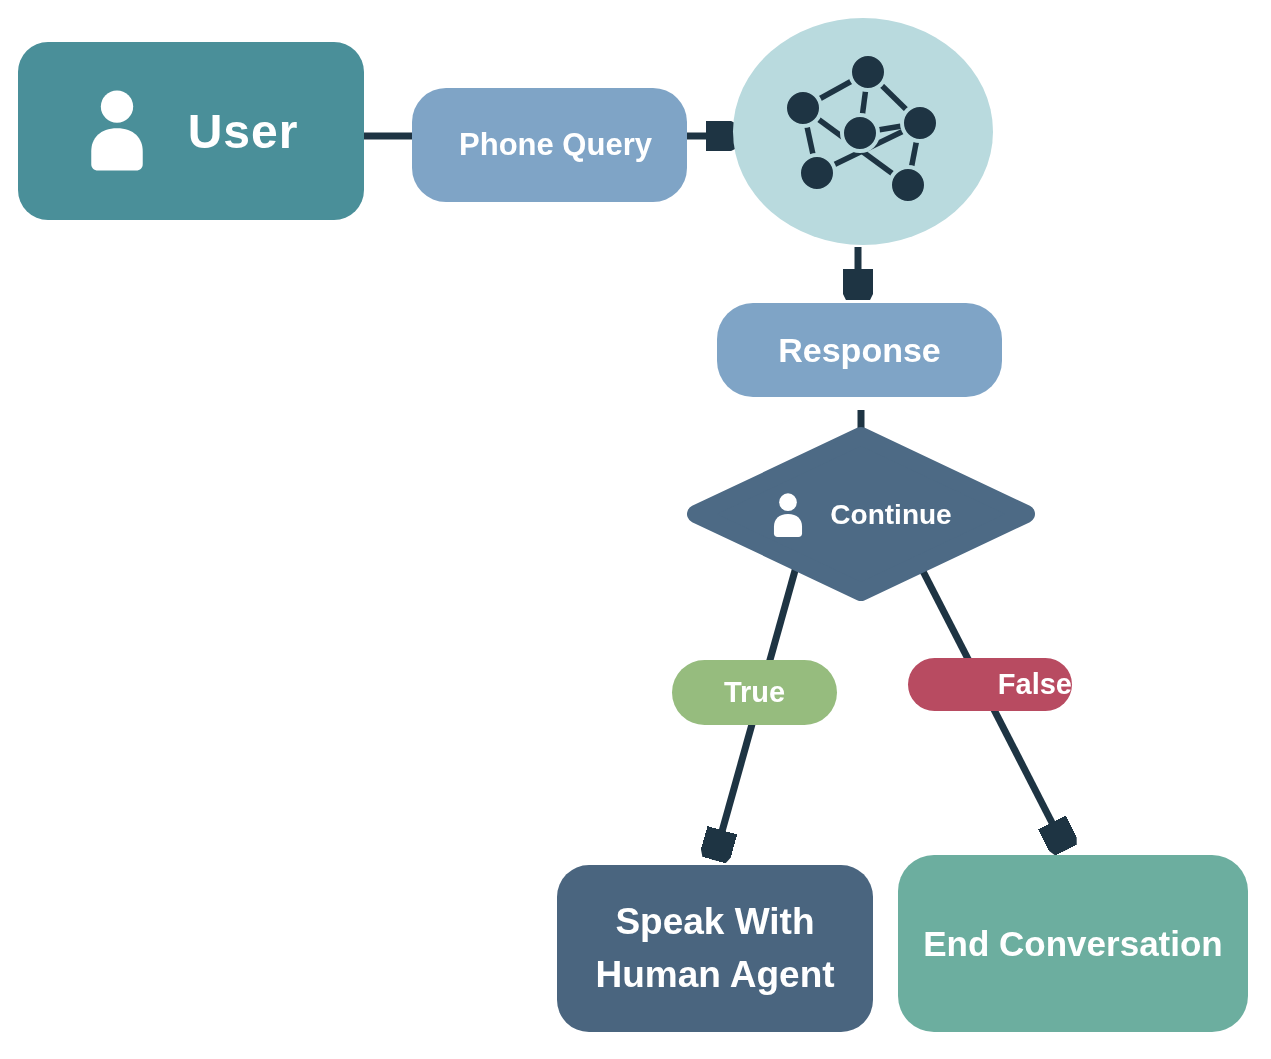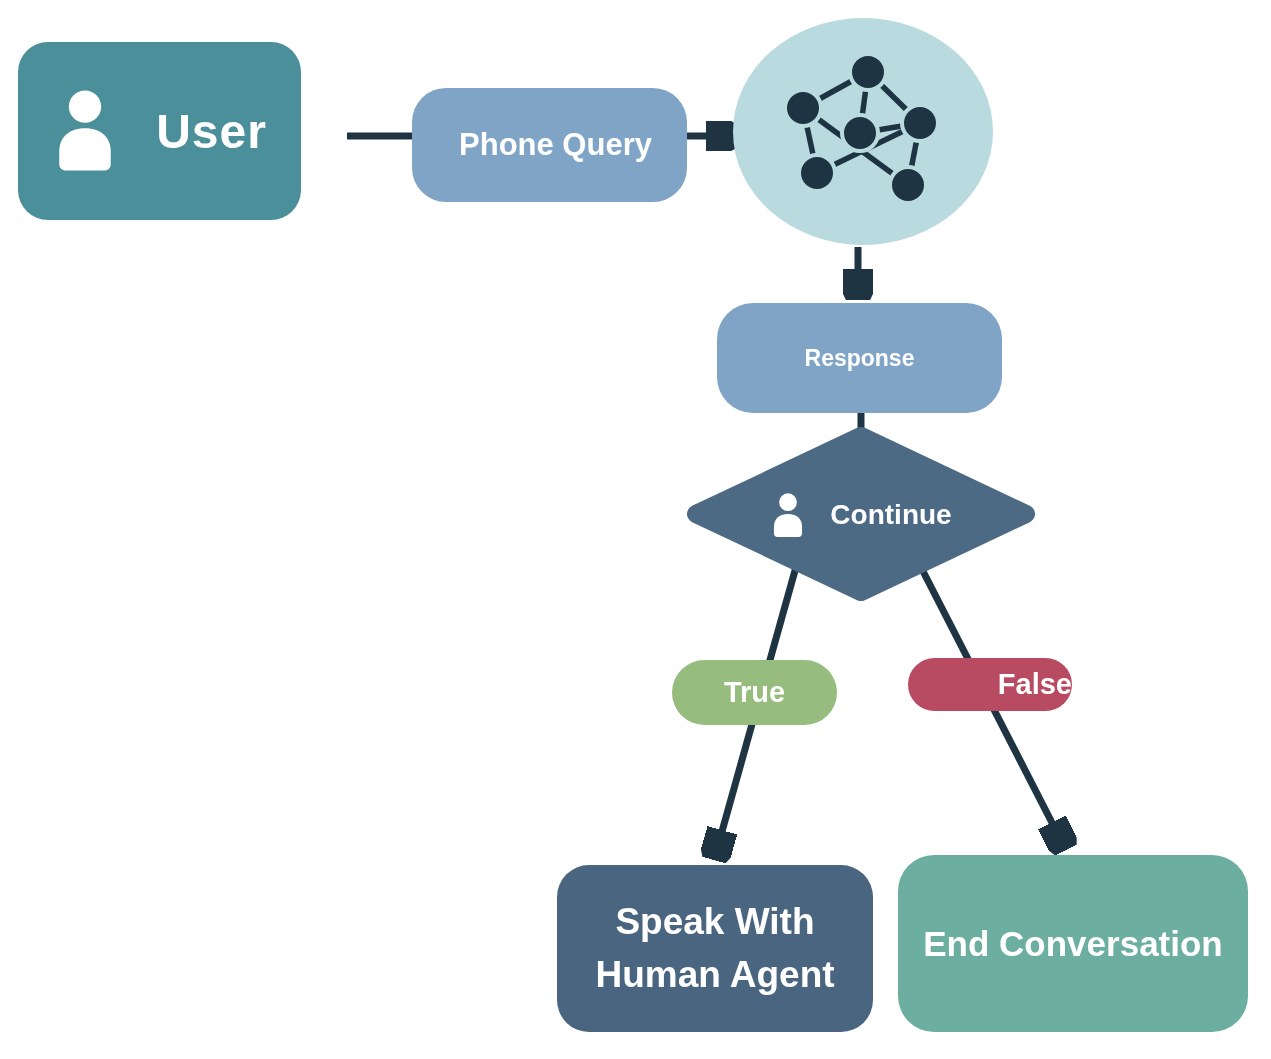--- a/index.html
+++ b/index.html
@@ -24,35 +24,35 @@
   }
   .connectors{position:absolute;left:0;top:0;width:1271px;height:1059px;z-index:1;}
   .connectors path{stroke:var(--arrow);stroke-width:7;fill:none;}
   .arrowhead{fill:var(--arrow);}
   .node{
     position:absolute;z-index:2;
     display:flex;align-items:center;justify-content:center;
     color:var(--text);font-weight:bold;text-align:center;
   }
   .user-box{
-    left:18px;top:42px;width:283px;height:178px;border-radius:30px;
+    left:18px;top:42px;width:346px;height:178px;border-radius:30px;
     background:var(--user-box);gap:38px;
   }
   .user-box .label{font-size:48px;letter-spacing:1px;}
   .phone-pill{
     left:412px;top:88px;width:263px;height:114px;border-radius:34px;
     background:var(--label-blue);font-size:31px;padding-left:12px;
   }
   .ai-ellipse{
     left:733px;top:18px;width:260px;height:227px;border-radius:50%;
     background:var(--circle-bg);
   }
   .response-pill{
-    left:717px;top:303px;width:285px;height:110px;border-radius:36px;
-    background:var(--label-blue);font-size:23px;
+    left:717px;top:303px;width:285px;height:94px;border-radius:36px;
+    background:var(--label-blue);font-size:34px;
   }
   .diamond-svg{position:absolute;left:0;top:0;width:1271px;height:1059px;z-index:2;pointer-events:none;}
   .diamond-shape{fill:var(--diamond);stroke:var(--diamond);stroke-width:18;stroke-linejoin:round;}
   .diamond-content{
     left:721px;top:455px;width:280px;height:120px;z-index:3;
     gap:24px;background:transparent;
   }
   .diamond-content .lines{font-size:28px;line-height:1.18;text-align:left;}
   .true-pill{
     left:672px;top:660px;width:165px;height:65px;border-radius:33px;

